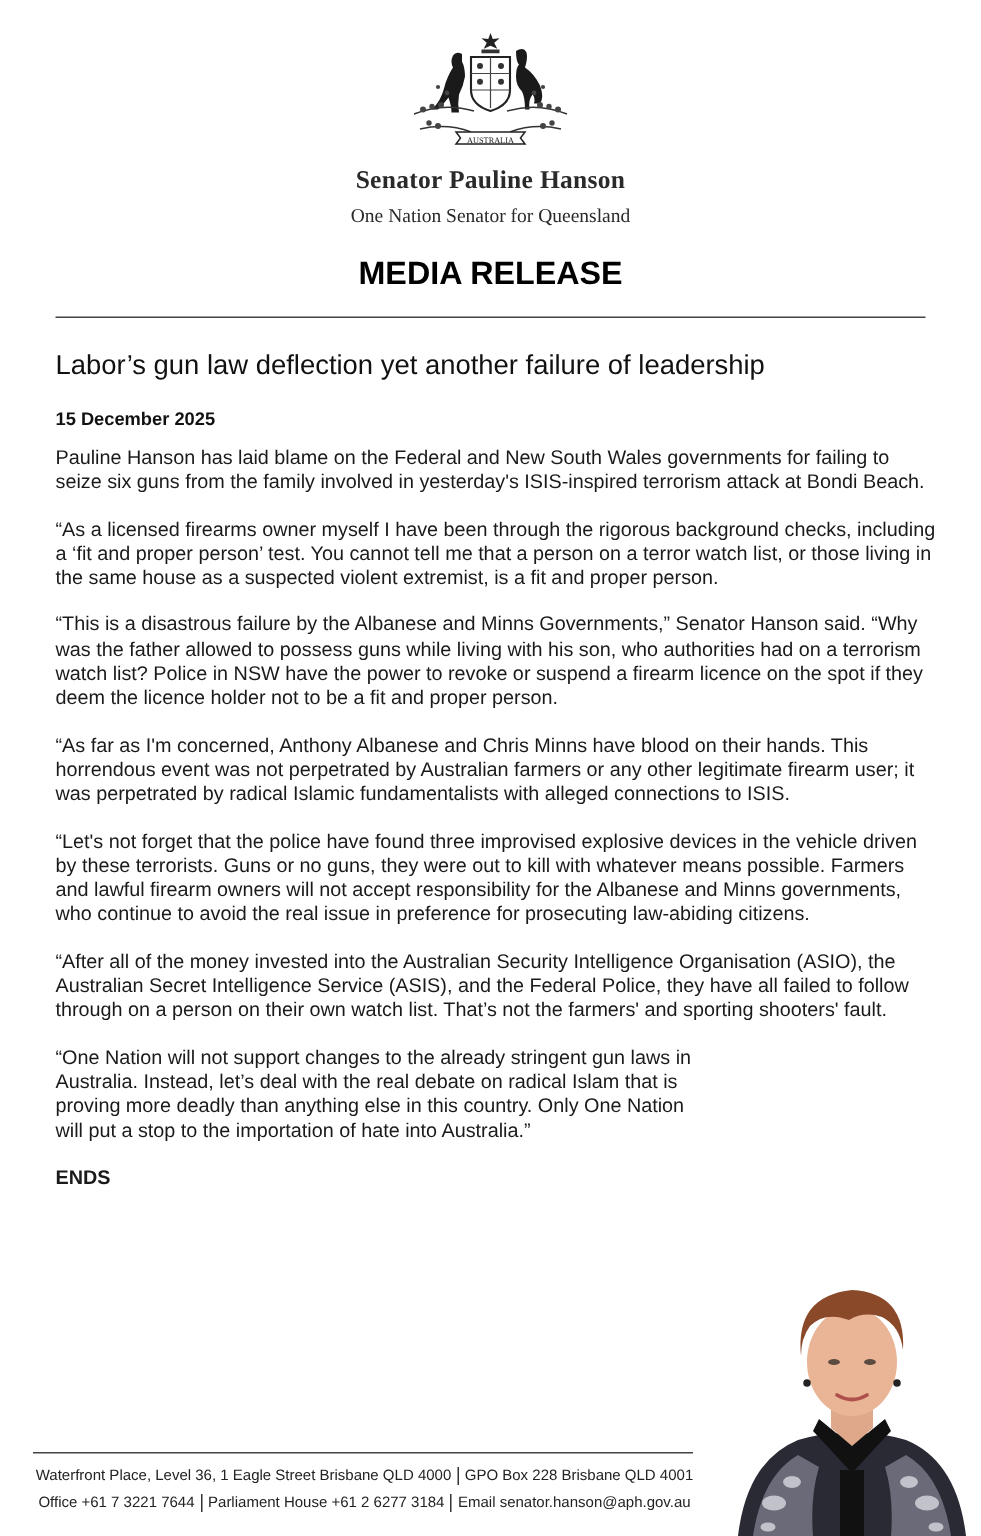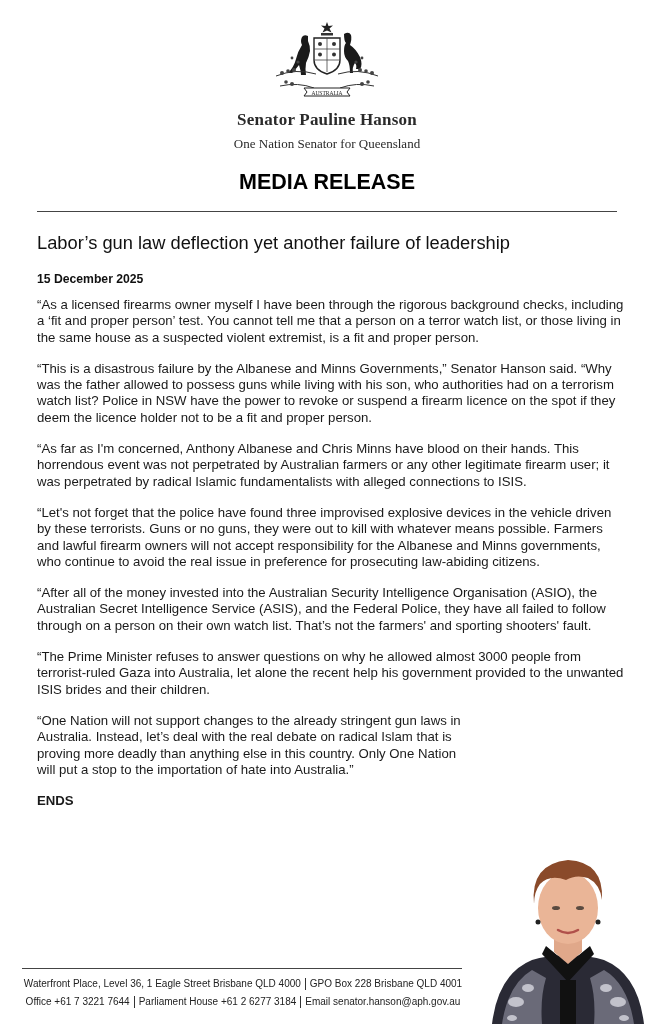--- a/index.html
+++ b/index.html
@@ -67,26 +67,26 @@
 
 <div class="senator-name">Senator Pauline Hanson</div>
 <div class="senator-sub">One Nation Senator for Queensland</div>
 <div class="release-title">MEDIA RELEASE</div>
 <div class="rule-top"></div>
 
 <div class="headline">Labor’s gun law deflection yet another failure of leadership</div>
 <div class="date">15 December 2025</div>
 
 <div class="body-text">
+  <p>Pauline Hanson has laid blame on the Federal and New South Wales governments for failing to seize six guns from the family involved in yesterday's ISIS-inspired terrorism attack at Bondi Beach.</p>
   <p>“As a licensed firearms owner myself I have been through the rigorous background checks, including a ‘fit and proper person’ test. You cannot tell me that a person on a terror watch list, or those living in the same house as a suspected violent extremist, is a fit and proper person.</p>
   <p>“This is a disastrous failure by the Albanese and Minns Governments,” Senator Hanson said. “Why was the father allowed to possess guns while living with his son, who authorities had on a terrorism watch list? Police in NSW have the power to revoke or suspend a firearm licence on the spot if they deem the licence holder not to be a fit and proper person.</p>
   <p>“As far as I'm concerned, Anthony Albanese and Chris Minns have blood on their hands. This horrendous event was not perpetrated by Australian farmers or any other legitimate firearm user; it was perpetrated by radical Islamic fundamentalists with alleged connections to ISIS.</p>
   <p>“Let's not forget that the police have found three improvised explosive devices in the vehicle driven by these terrorists. Guns or no guns, they were out to kill with whatever means possible. Farmers and lawful firearm owners will not accept responsibility for the Albanese and Minns governments, who continue to avoid the real issue in preference for prosecuting law-abiding citizens.</p>
   <p>“After all of the money invested into the Australian Security Intelligence Organisation (ASIO), the Australian Secret Intelligence Service (ASIS), and the Federal Police, they have all failed to follow through on a person on their own watch list. That’s not the farmers' and sporting shooters' fault.</p>
-  <p>“The Prime Minister refuses to answer questions on why he allowed almost 3000 people from terrorist-ruled Gaza into Australia, let alone the recent help his government provided to the unwanted ISIS brides and their children.</p>
   <p class="narrow">“One Nation will not support changes to the already stringent gun laws in Australia. Instead, let’s deal with the real debate on radical Islam that is proving more deadly than anything else in this country. Only One Nation will put a stop to the importation of hate into Australia.”</p>
   <p class="ends">ENDS</p>
 </div>
 
 <svg class="portrait" viewBox="0 0 172 186">
 
   <path d="M10,186 q6,-50 40,-64 q20,-6 36,-4 q16,-2 36,4 q34,14 40,64 z" fill="#2a2a35"></path>
   <path d="M20,186 q6,-40 30,-54 l14,8 q-6,20 -4,46 z" fill="#6a6a78"></path>
   <path d="M152,186 q-6,-40 -30,-54 l-14,8 q6,20 4,46 z" fill="#6a6a78"></path>
   <g fill="#d8d8e0" opacity="0.8">

